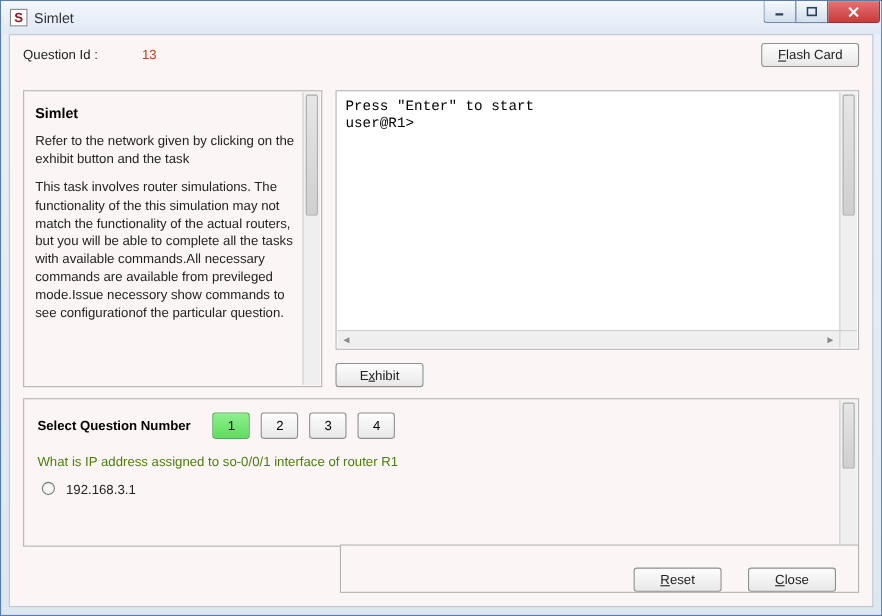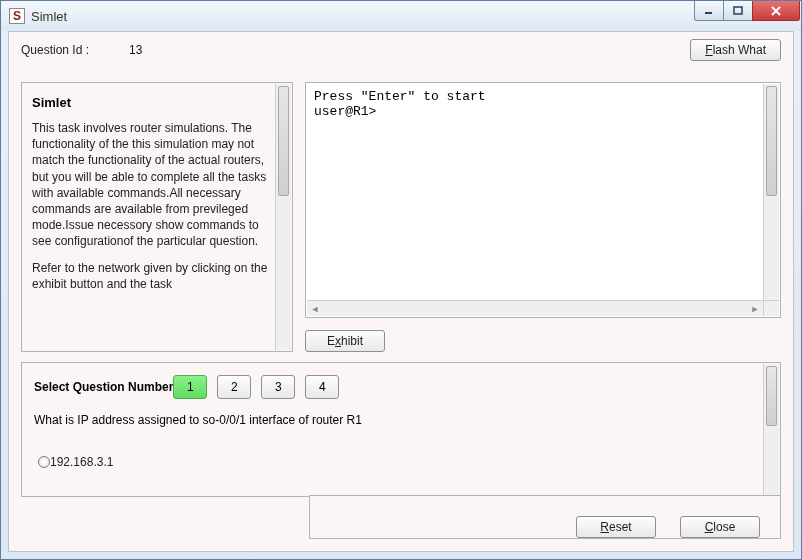--- a/index.html
+++ b/index.html
@@ -61,21 +61,21 @@
     background:#fbf6f5;
     border:1px solid #b9c3cf;
   }
 
   
   .toprow {
     position:absolute; top:4px; left:12px; right:12px; height:28px;
     display:flex; align-items:center;
   }
   .qid-label { color:#222; margin-right:40px; }
-  .qid-val { color:#0f172a; }
+  .qid-val { color:#c2410c; }
   .btn {
     background: linear-gradient(#fdfdfd, #e8e8e8);
     border:1px solid #8f8f8f;
     border-radius:3px;
     padding:3px 14px;
     font-family:inherit; font-size:12px;
     color:#222;
     cursor:pointer;
     min-width:80px;
     text-align:center;
@@ -138,33 +138,33 @@
   
   .qarea {
     position:absolute; top:330px; left:12px; right:12px; height:135px;
     border:1px solid #b3b3b3;
     background:#fbf6f5;
     padding:12px 22px 10px 12px;
     position:absolute;
   }
   .qarea .vscroll { position:absolute; top:1px; right:1px; bottom:1px; width:16px; background:#efefef; border-left:1px solid #cfcfcf;}
   .qarea .vscroll .thumb{ position:absolute; left:2px; right:2px; top:2px; height:60px; background:linear-gradient(#e6e6e6,#cfcfcf); border:1px solid #a9a9a9; border-radius:2px;}
-  .selrow { display:flex; align-items:center; margin-bottom:14px;}
+  .selrow { display:flex; align-items:center; gap:20px; margin-bottom:14px;}
   .selrow b { font-size:12px; }
   .numbtns { display:flex; gap:10px; }
   .numbtn {
     width:34px; height:24px;
     border:1px solid #8f8f8f; border-radius:3px;
     background:linear-gradient(#fdfdfd,#e8e8e8);
     display:flex; align-items:center; justify-content:center;
     cursor:pointer;
   }
   .numbtn.active { background:linear-gradient(#8ef08e,#5fdd5f); border-color:#4caf50; }
-  .qtext { margin-bottom:28px; color:#000000; }
-  .opt { display:flex; align-items:center; margin:6px 0 10px 4px; color:#222;}
+  .qtext { margin-bottom:11px; color:#4d7c0f; }
+  .opt { display:flex; align-items:flex-start; gap:10px; margin:6px 0 10px 4px; color:#222;}
   .radio {
     width:12px; height:12px; border-radius:50%;
     border:1px solid #7a7a7a; background:radial-gradient(#fff,#e5e5e5);
     display:inline-block;
   }
 
   
   .footer {
     position:absolute; left:300px; right:12px; bottom:12px; height:44px;
     border:1px solid #b3b3b3;
@@ -199,28 +199,28 @@
           </svg>
       </div>
     </div>
   </div>
 
   <div class="client">
 
     <div class="toprow">
       <span class="qid-label">Question Id :</span>
       <span class="qid-val">13</span>
-      <button class="btn flashcard"><span class="ul">F</span><span>lash What</span></button>
+      <button class="btn flashcard"><span class="ul">F</span><span>lash Card</span></button>
     </div>
 
     <div class="midrow">
       <div class="panel-left">
         <h3>Simlet</h3>
+        <p>Refer to the network given by clicking on the exhibit button and the task</p>
         <p>This task involves router simulations. The functionality of the this simulation may not match the functionality of the actual routers, but you will be able to complete all the tasks with available commands.All necessary commands are available from previleged mode.Issue necessory show commands to see configurationof the particular question.</p>
-        <p>Refer to the network given by clicking on the exhibit button and the task</p>
         <div class="vscroll">
             <div class="thumb"></div>
           </div>
       </div>
 
       <div class="panel-right">
         <div class="terminal">
           <div class="terminal-inner">Press "Enter" to start
 user@R1&gt;</div>
           <div class="vscroll">

